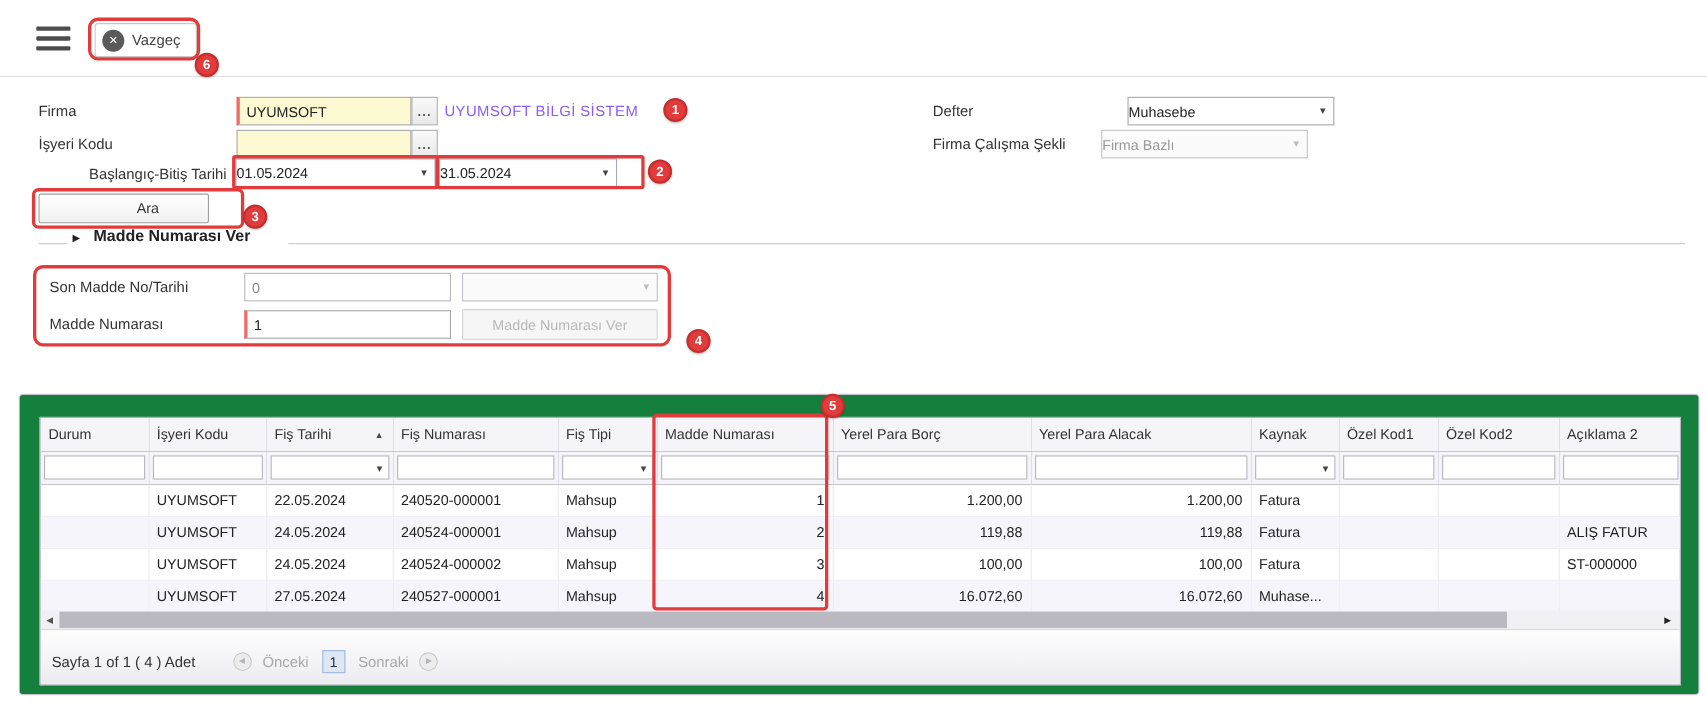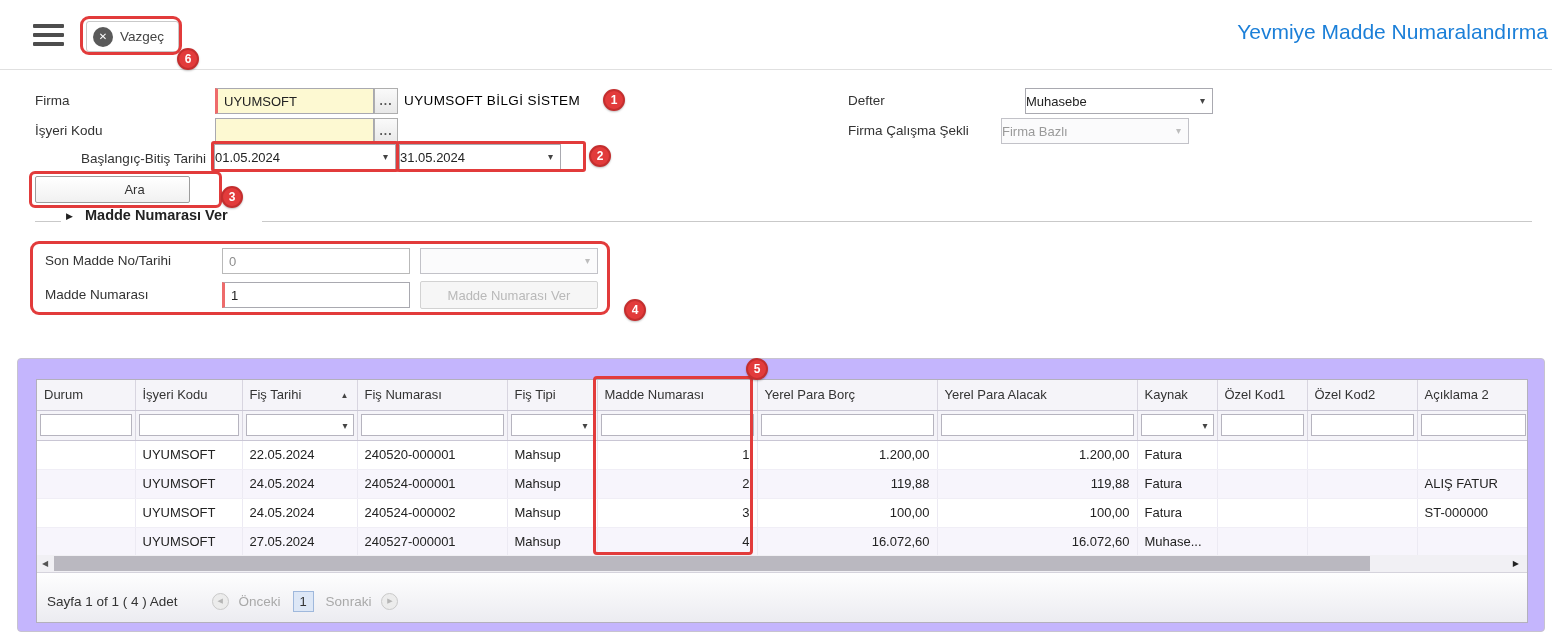--- a/index.html
+++ b/index.html
@@ -19,38 +19,38 @@
   .page-title { position:absolute; right:4px; top:20px; font-size:21px; color:#1b7fd8; white-space:nowrap; }
 
   
   .lbl { position:absolute; font-size:13.5px; color:#333; white-space:nowrap; }
   .inp { position:absolute; height:26px; border:1px solid #a9a9b0; background:#fff; font-size:13px; color:#222;
     padding:0 6px; font-family:"Liberation Sans", sans-serif; }
   .yellow { background:#fdf9d2; }
   .req { border-left:3px solid #ee6b6b; }
   .lookup { position:absolute; width:24px; height:26px; border:1px solid #aeaeae; background:linear-gradient(#fafafa,#e8e8e8);
     font-size:12px; color:#555; font-weight:bold; letter-spacing:1px; text-align:center; line-height:22px; cursor:pointer; }
-  .desc { position:absolute; font-size:13.5px; color:#000000; letter-spacing:0.4px; white-space:nowrap; }
+  .desc { position:absolute; font-size:13.5px; color:#8b5cf6; letter-spacing:0.4px; white-space:nowrap; }
   .combo { position:absolute; height:26px; border:1px solid #a9a9b0; background:#fff; font-size:13px; color:#222;
     display:flex; align-items:center; padding:0 0; cursor:pointer; }
   .combo .arrow { position:absolute; right:7px; top:6px; font-size:10px; color:#444; }
   .combo.disabled { border-color:#c2c2c8; background:#fbfbfc; color:#9a9a9a; cursor:default; }
   .combo.disabled .arrow { color:#bdbdbd; }
   .btn { position:absolute; background:linear-gradient(#ffffff,#f1f1f1); border:1px solid #9d9d9d; border-radius:2px;
     font-size:13px; color:#333; text-align:center; font-family:"Liberation Sans", sans-serif; cursor:pointer; }
   .btn.disabled { background:#f6f6f6; border-color:#d2d2d2; color:#b9b9b9; cursor:default; }
   .inp.disabled-text { color:#8d8d8d; border-color:#b9b9b9; }
 
   
   .sec-line { position:absolute; height:1px; background:#c9c9c9; }
   .sec-arrow { position:absolute; font-size:9px; color:#222; }
   .sec-title { position:absolute; font-size:14.5px; font-weight:bold; color:#222; white-space:nowrap; }
 
   
-  .panel { position:absolute; left:17px; top:358px; width:1528px; height:274px; border:1px solid #c7c3cf; border-radius:4px; background:#c4b5fd; }
+  .panel { position:absolute; left:17px; top:358px; width:1528px; height:274px; border:1px solid #c7c3cf; border-radius:4px; background:#15803d; }
   .gridbox { position:absolute; left:18px; top:20px; width:1492px; height:244px; border:1px solid #b3b0bc; background:#fff; overflow:hidden; }
   table.grid { table-layout:fixed; width:1490px; border-collapse:collapse; font-size:13px; }
   table.grid th { height:30px; background:#f5f4f9; border-right:1px solid #d8d5e0; border-bottom:1px solid #c9c6d4;
     font-weight:normal; text-align:left; padding:0 7px; color:#333; white-space:nowrap; overflow:hidden; position:relative; }
   table.grid th .sort { position:absolute; right:8px; top:11px; font-size:8px; color:#444; }
   table.grid tr.flt td { height:30px; background:#f5f4f9; border-right:1px solid #d8d5e0; border-bottom:1px solid #c9c6d4;
     padding:0 3px; position:relative; }
   table.grid tr.flt input { width:100%; height:22px; border:1px solid #b6b4bf; padding:0 4px; font-size:12px;
     font-family:"Liberation Sans", sans-serif; background:#fff; }
   table.grid tr.flt .farrow { position:absolute; right:9px; top:9px; font-size:10px; color:#444; cursor:pointer; }
@@ -89,21 +89,20 @@
   <header class="topbar">
     <div class="hamburger">
         <span></span>
         <span></span>
         <span></span>
       </div>
     <button class="btn-vazgec">
       <span class="x-circle">✕</span>
       <span>Vazgeç</span>
     </button>
-    <div class="page-title">Yevmiye Madde Numaralandırma</div>
   </header>
 
   <div class="lbl" style="left:35px;top:93px;">Firma</div>
   <input class="inp yellow req" style="left: 215px; top: 88px; width: 159px;" value="UYUMSOFT">
   <button class="lookup" style="left:374px;top:88px;">...</button>
   <div class="desc" style="left:404px;top:93px;">UYUMSOFT BİLGİ SİSTEM</div>
 
   <div class="lbl" style="left:35px;top:123px;">İşyeri Kodu</div>
   <input class="inp yellow" style="left: 215px; top: 118px; width: 159px;" value="">
   <button class="lookup" style="left:374px;top:118px;">...</button>

